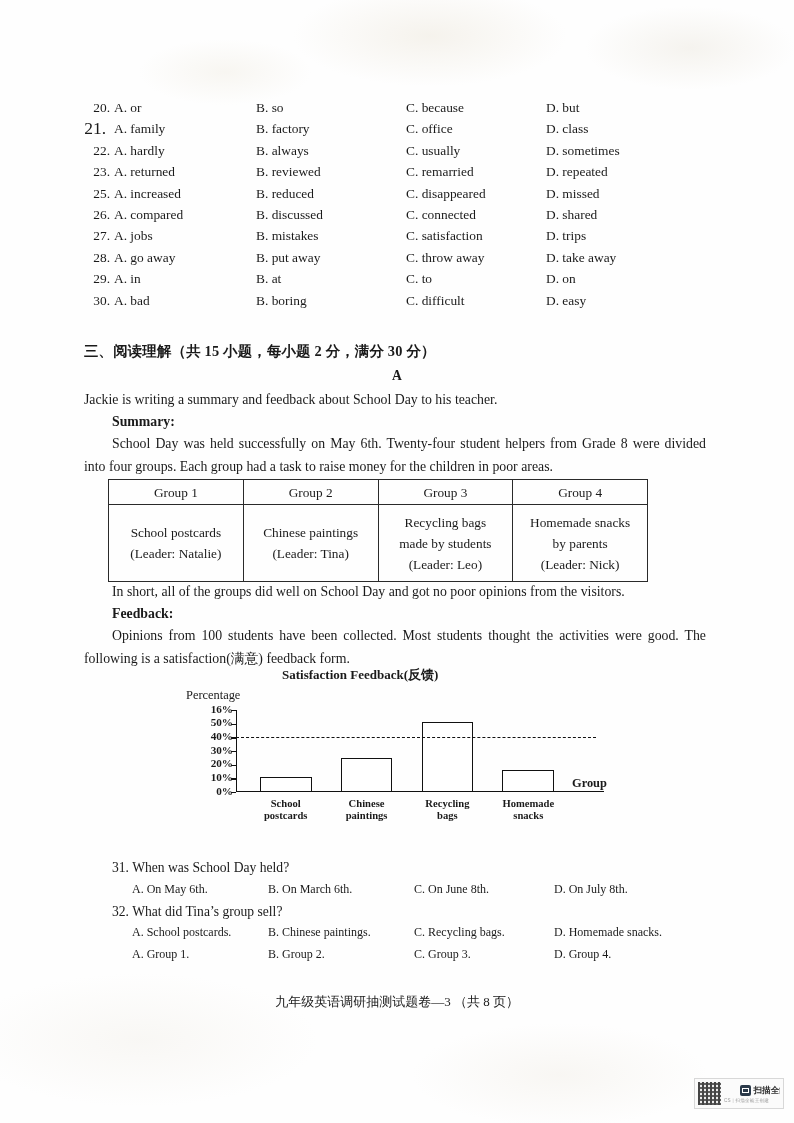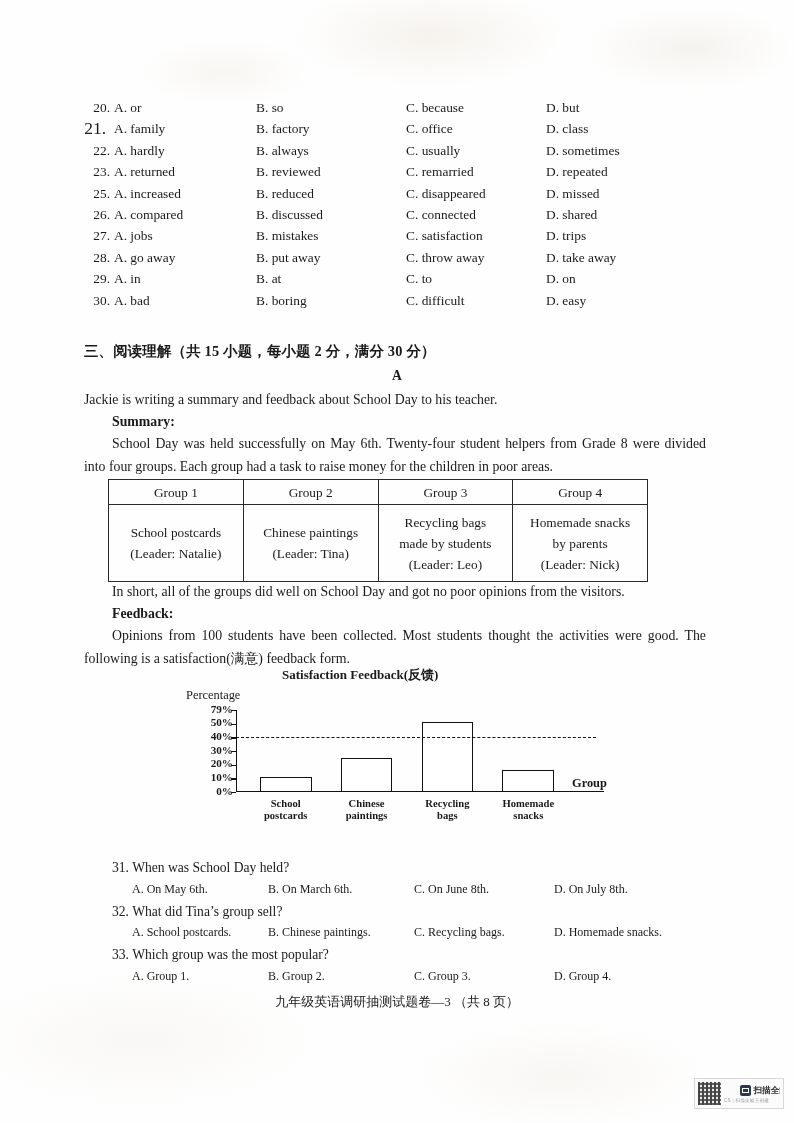--- a/index.html
+++ b/index.html
@@ -517,21 +517,21 @@
         <div class="ytick-holder" style="top: 27.3333px;">
           <div class="ytick" style="top: 0px;"></div>
           <div class="ytick-label">40%</div>
         </div>
         <div class="ytick-holder" style="top: 13.6667px;">
           <div class="ytick" style="top: 0px;"></div>
           <div class="ytick-label">50%</div>
         </div>
         <div class="ytick-holder" style="top: 0px;">
           <div class="ytick" style="top: 0px;"></div>
-          <div class="ytick-label">79%</div>
+          <div class="ytick-label">16%</div>
         </div>
         <div class="bar" title="10%" style="left: 23.7934px; width: 51.7626px; height: 13.6667px; background: rgb(255, 255, 255); border-color: rgb(17, 17, 17);"></div>
         <div class="xcat" style="left: 9.67473px; width: 80px;">
           <span>School</span>
           <span>postcards</span>
         </div>
         <div class="bar" title="24%" style="left: 104.673px; width: 51.7626px; height: 32.8px; background: rgb(255, 255, 255); border-color: rgb(17, 17, 17);"></div>
         <div class="xcat" style="left: 90.5538px; width: 80px;">
           <span>Chinese</span>
           <span>paintings</span>
@@ -562,23 +562,20 @@
         <div class="qo qd">D. On July 8th.</div>
       </div>
       <div class="q-stem">
         <div class="qnum">32. What did Tina’s group sell?</div>
       </div>
       <div class="q-opts">
         <div class="qo qa">A. School postcards.</div>
         <div class="qo qb">B. Chinese paintings.</div>
         <div class="qo qc">C. Recycling bags.</div>
         <div class="qo qd">D. Homemade snacks.</div>
-      </div>
-      <div class="q-stem">
-        <div class="qnum">33. Which group was the most popular?</div>
       </div>
       <div class="q-opts">
         <div class="qo qa">A. Group 1.</div>
         <div class="qo qb">B. Group 2.</div>
         <div class="qo qc">C. Group 3.</div>
         <div class="qo qd">D. Group 4.</div>
       </div>
     </div>
 
   <div class="footer">九年级英语调研抽测试题卷—3 （共 8 页）</div>

